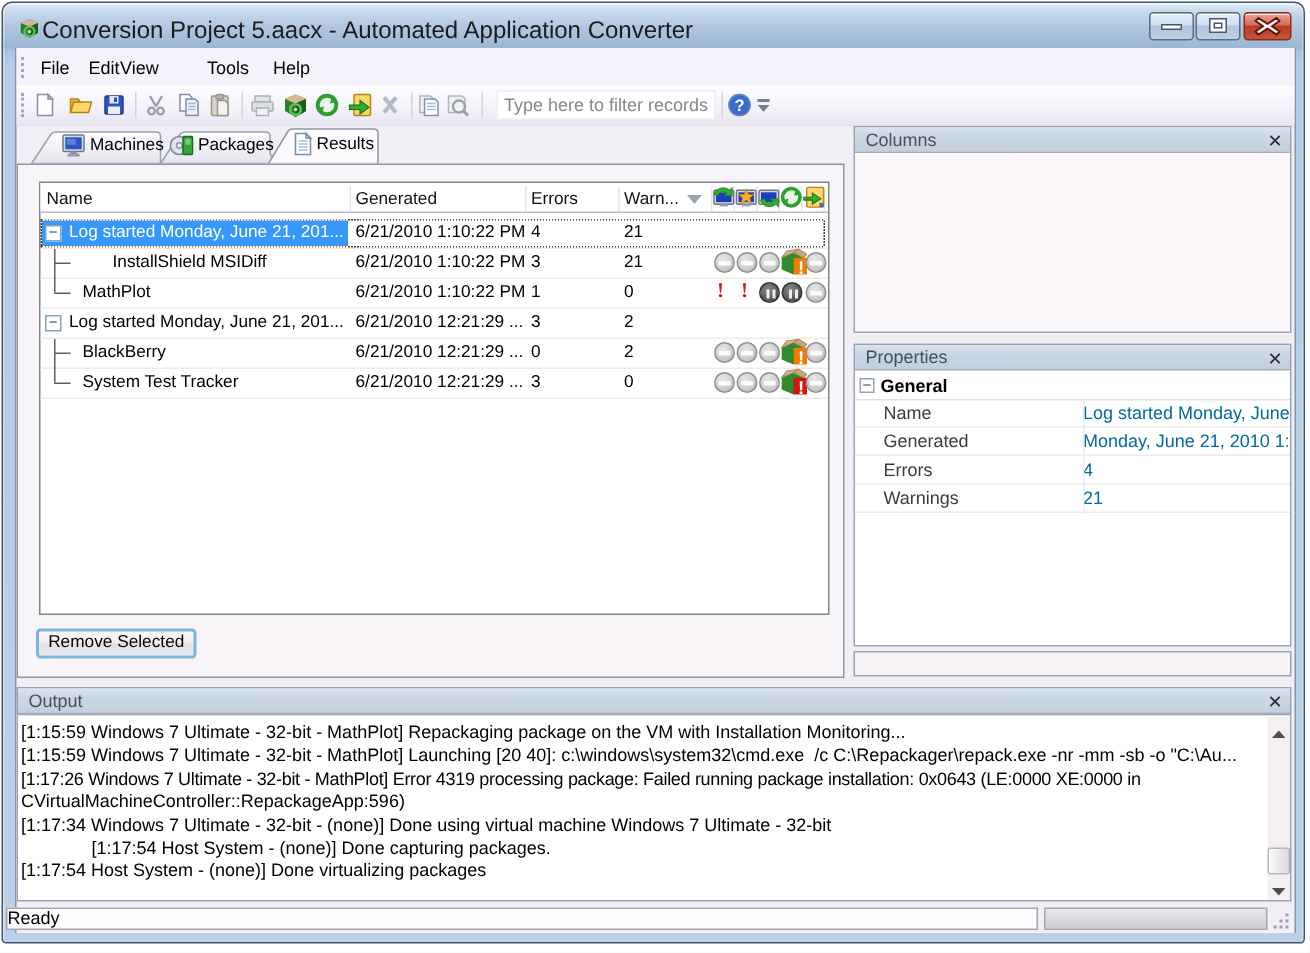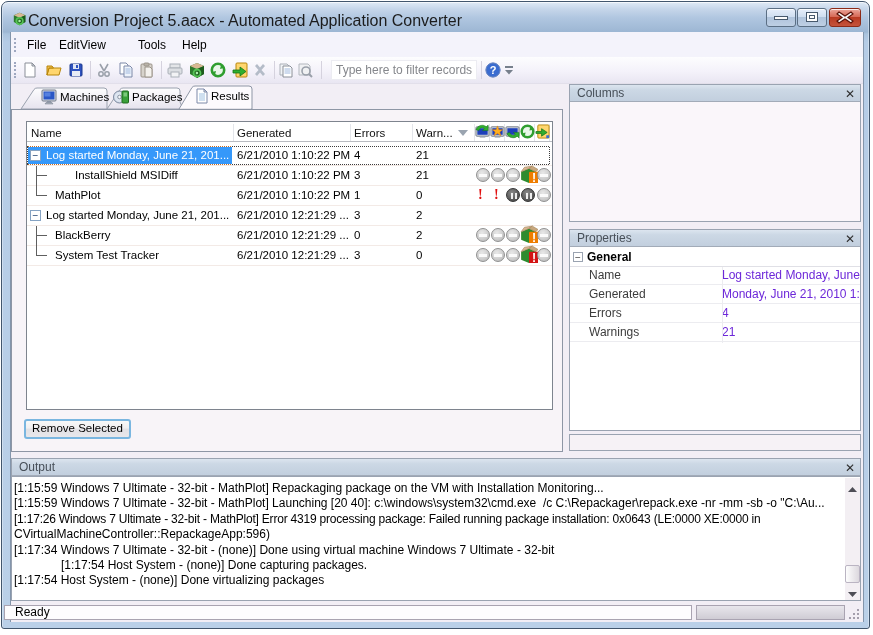--- a/index.html
+++ b/index.html
@@ -29,21 +29,21 @@
 .rowtxt{height:20px;line-height:20px;white-space:pre;font-size:11.5px}
 .sel{left:28px;top:147px;width:204px;height:17px;background:#3598fa}
 .treebox{width:11px;height:11px;background:#fff;border:1px solid #86a3c3;color:#1a3d6d;font-size:10px;line-height:9px;text-align:center}
 .tline{background:#5f5f5f}
 .remove{left:24px;top:419px;width:107px;height:20px;border:2px solid #7ab6e0;border-radius:3px;background:linear-gradient(180deg,#f8f8f8 0%,#f0eff1 45%,#e2e1e5 50%,#e8e7eb 100%);text-align:center;line-height:15px;font-size:11.5px}
 .panel{left:569px;width:292px;border:1px solid #9aa3b1}
 .phead{height:17px;background:linear-gradient(180deg,#dce5ef 0%,#ccd8e5 30%,#c2cfde 100%);border-bottom:1px solid #a2abb8;color:#474f58;font-size:12px;line-height:16px;padding-left:7px}
 .px{position:absolute;right:5px;top:1px;color:#2e2e2e;font-size:12px}
 .prow{position:absolute;left:570px;width:290px;height:19px;border-bottom:1px solid #ececf0;font-size:12px;line-height:18px;overflow:hidden}
 .plabel{position:absolute;left:19px;color:#3c3c3c}
-.pval{position:absolute;left:152px;color:#6d28d9;white-space:pre}
+.pval{position:absolute;left:152px;color:#0369a1;white-space:pre}
 .outbody{left:11px;top:477px;width:850px;height:124px;background:#fff;border:1px solid #9aa3b1;border-top:none}
 .oline{left:14px;color:#000;font-size:12px;white-space:pre}
 .sbox{top:605px;height:15px;border:1px solid #a9a3b1;background:#fdfcfe}
 .mcirc{width:14px;height:14px;border-radius:50%;background:radial-gradient(circle at 5px 4px,#e8e8e8 0%,#cfcfcf 55%,#b2b2b2 100%);border:1px solid #909090;position:absolute}
 .mcirc::after{content:"";position:absolute;left:2px;top:4.5px;width:8px;height:3px;background:#fbfbfb}
 .pcirc{width:14px;height:14px;border-radius:50%;background:radial-gradient(circle at 5px 4px,#8a8a8a 0%,#5f5f5f 55%,#3f3f3f 100%);border:1px solid #333;position:absolute}
 .pcirc::before{content:"";position:absolute;left:3.5px;top:3.5px;width:2px;height:6.5px;background:#eee}
 .pcirc::after{content:"";position:absolute;left:7.5px;top:3.5px;width:2px;height:6.5px;background:#eee}
 .bang{position:absolute;color:#e01010;font-weight:bold;font-size:14px;font-family:"Liberation Serif",serif}
 </style>
@@ -402,21 +402,21 @@
 
 <div class="a" style="left:845px;top:478px;width:15px;height:122px;background:#f3eff3"></div>
 <svg class="a" style="left:848px;top:487px" width="9" height="6">
     <polygon points="4.5,0 9,5 0,5" fill="#4d4d55"></polygon>
   </svg>
 <svg class="a" style="left:848px;top:592px" width="9" height="6">
     <polygon points="0,0 9,0 4.5,5" fill="#4d4d55"></polygon>
   </svg>
 <div class="a" style="left:845px;top:565px;width:15px;height:18px;background:linear-gradient(90deg,#fdfdfd,#dcd8de);border:1px solid #bab4c2;border-radius:2px"></div>
 
-<div class="a sbox" style="left:4px;width:688px;padding:0px 10px;line-height:13px">Ready</div>
+<div class="a sbox" style="left:4px;width:688px;padding:0px 0;line-height:13px">Ready</div>
 <div class="a sbox" style="left:696px;width:149px;background:linear-gradient(180deg,#e8e6ec,#cfccd4)"></div>
 <svg class="a" style="left:848px;top:608px" width="13" height="13">
   <g fill="#a39eac">
       <rect x="9" y="9" width="2" height="2"></rect>
       <rect x="9" y="5" width="2" height="2"></rect>
       <rect x="9" y="1" width="2" height="2"></rect>
       <rect x="5" y="9" width="2" height="2"></rect>
       <rect x="5" y="5" width="2" height="2"></rect>
       <rect x="1" y="9" width="2" height="2"></rect>
     </g>

